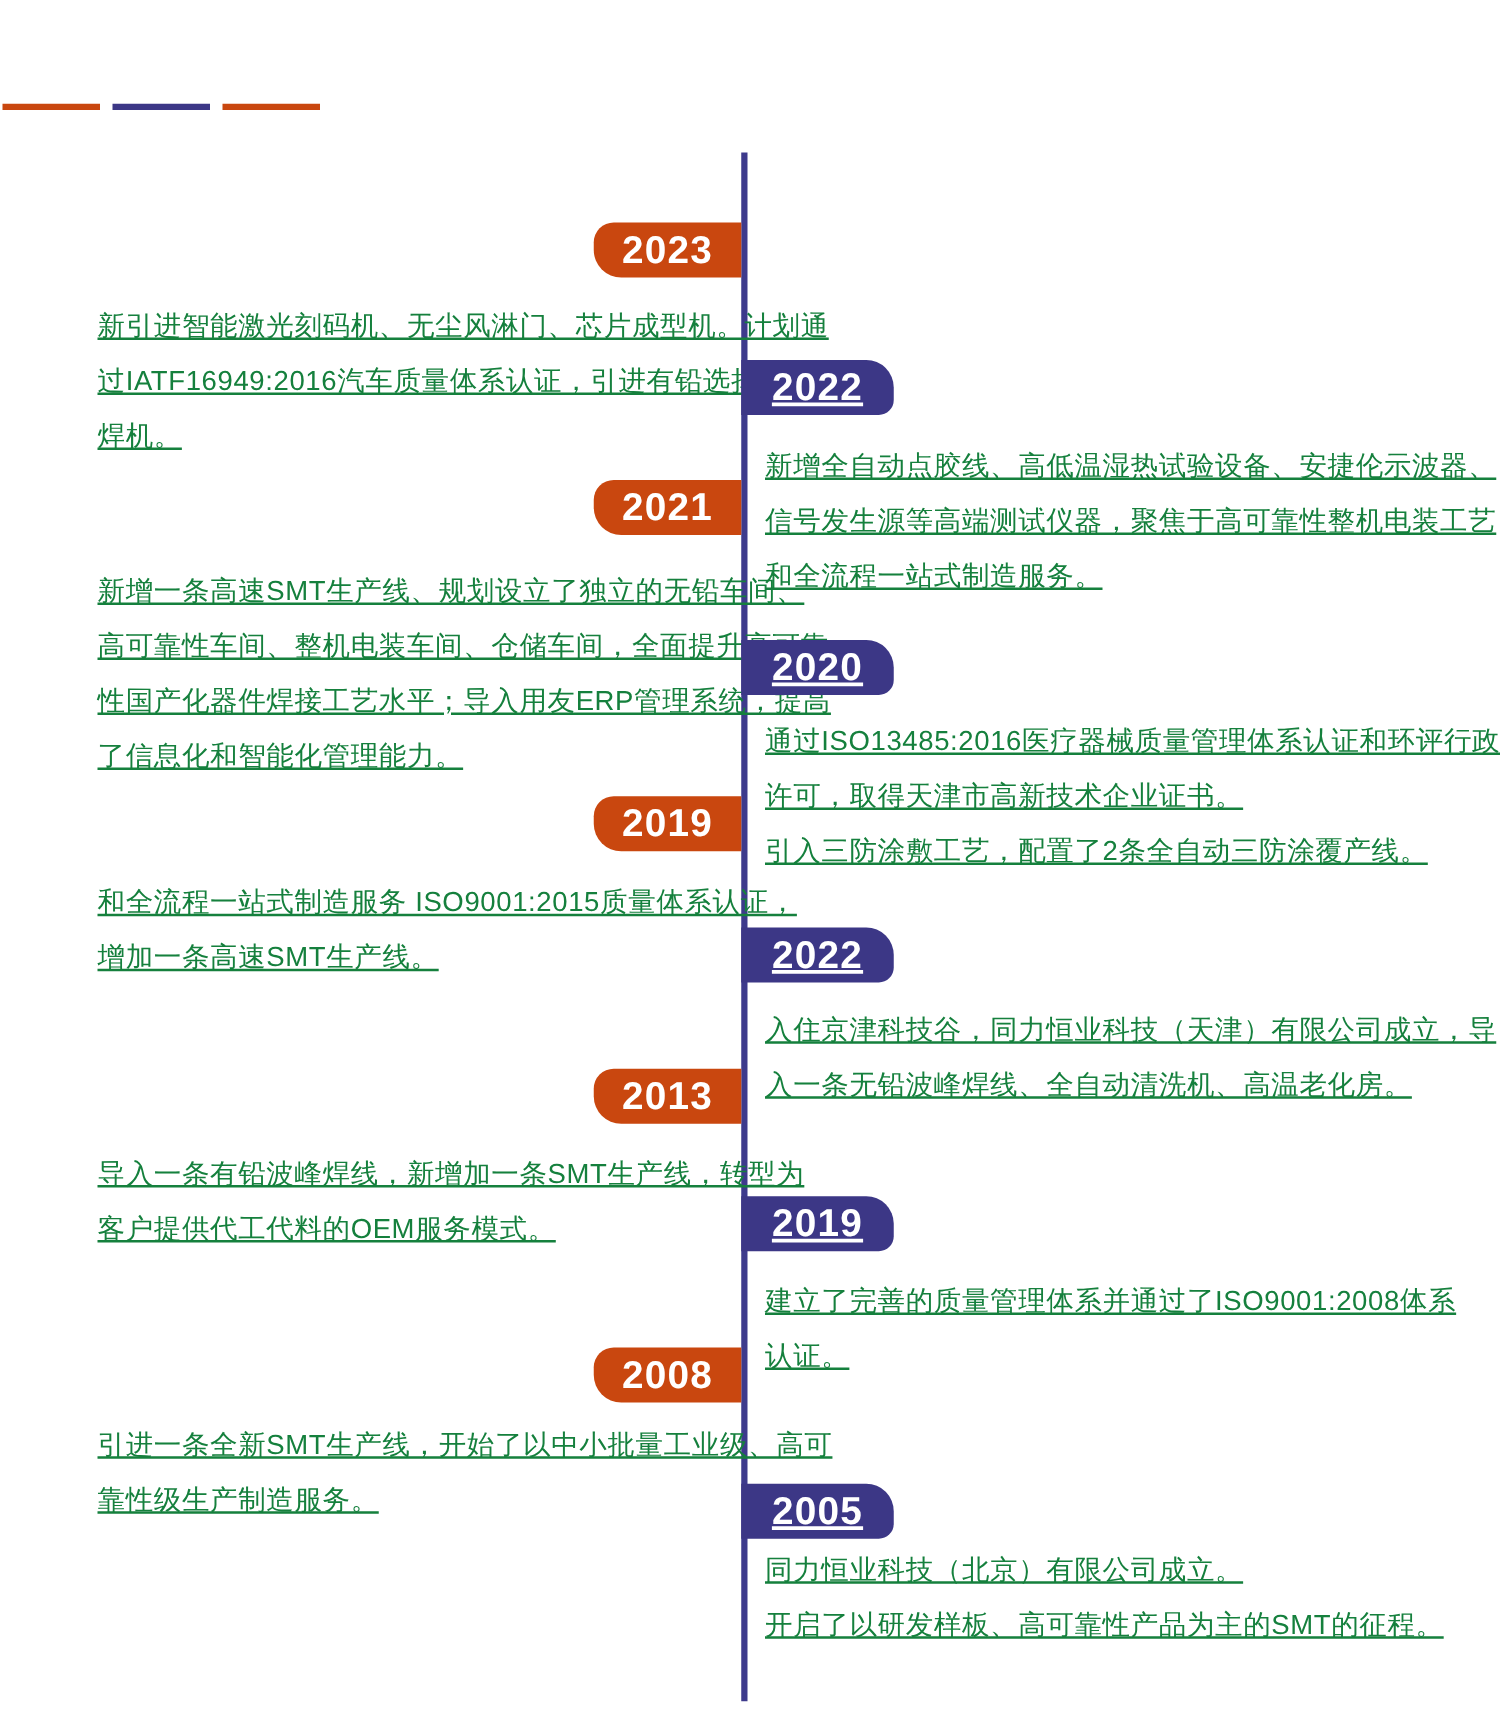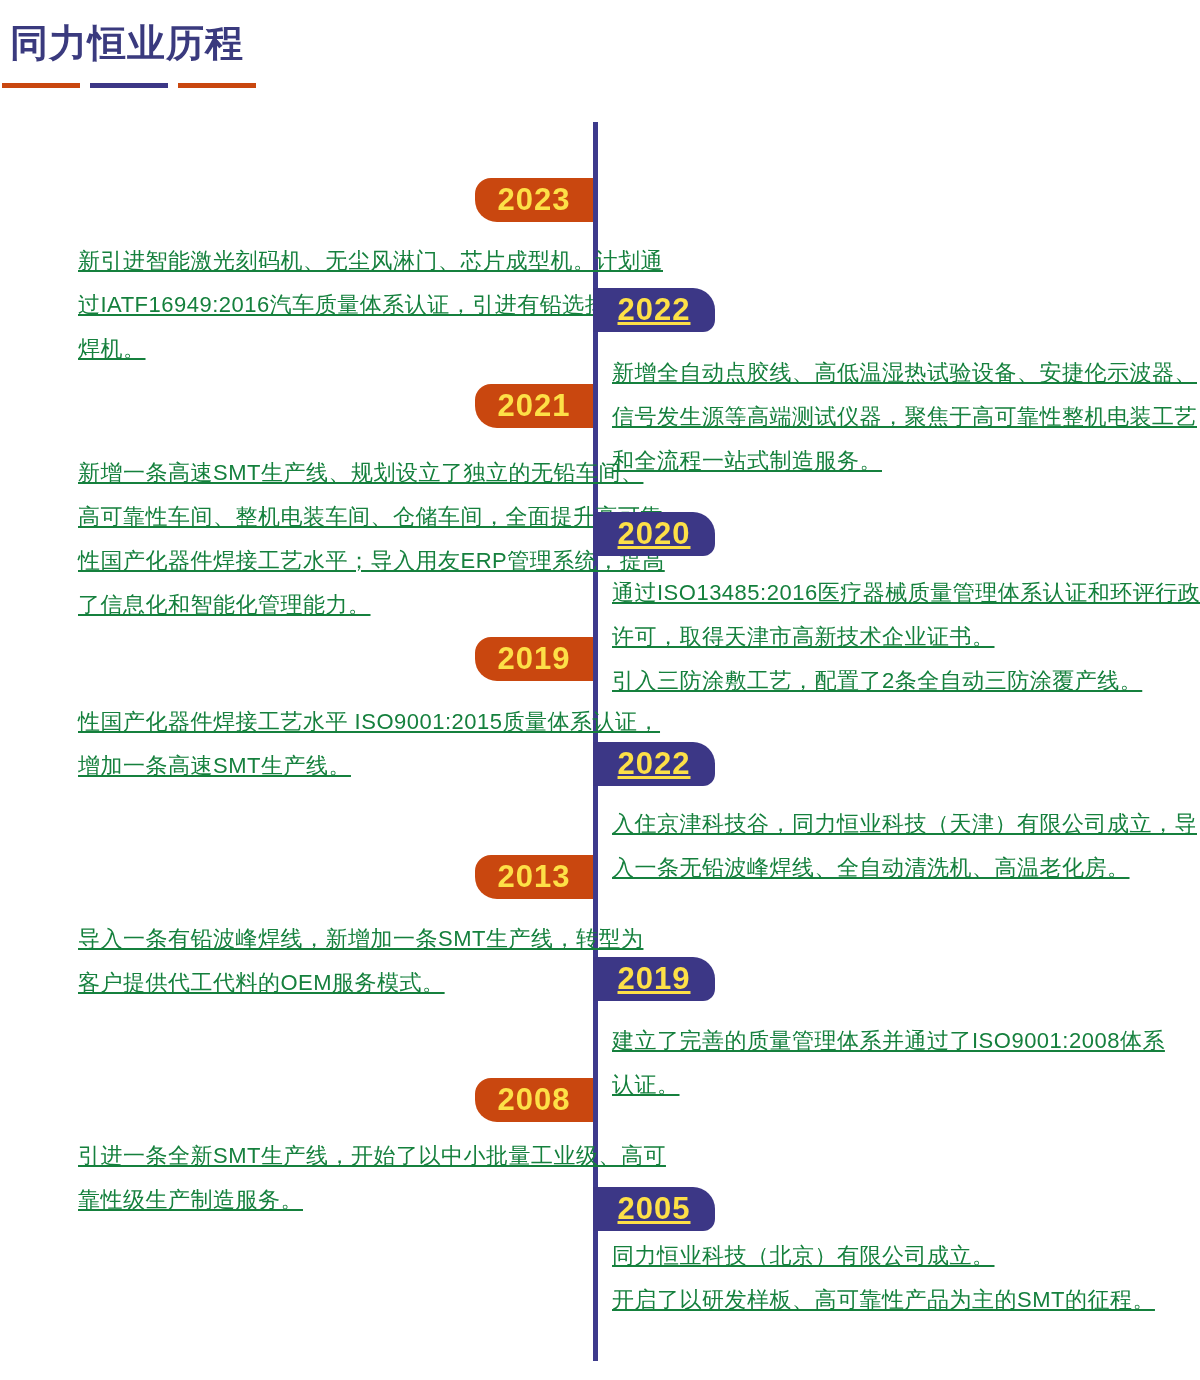--- a/index.html
+++ b/index.html
@@ -22,39 +22,38 @@
   .seg-orange{background:#C9470F;}
   .seg-purple{background:#3C3786;}
   
   .vline{
     position:absolute;left:593px;top:122px;
     width:5px;height:1239px;background:#3D3A8C;
   }
   .badge{
     position:absolute;height:44px;
     display:flex;align-items:center;justify-content:center;
-    color:#fde047;font-size:31px;font-weight:bold;
+    color:#ffffff;font-size:31px;font-weight:bold;
     z-index:2;letter-spacing:1px;text-align:right;
   }
   .badge-left{left:475px;width:118px;background:#C9470F;border-radius:16px 0 0 22px;}
   .badge-right{left:593px;width:122px;background:#3C3786;border-radius:0 22px 12px 0;text-decoration:underline;}
   .desc{
     position:absolute;
     font-size:22px;line-height:44px;letter-spacing:0.5px;
     color:#15803d;white-space:pre;z-index:1;text-decoration:underline;
   }
   .desc-left{left:78px;}
   .desc-right{left:612px;}
 </style>
 </head>
 <body>
 
 <div class="page">
 
-  <h1 class="page-title">同力恒业历程</h1>
   <div class="title-underline">
     <span class="seg seg-orange"></span>
     <span class="seg seg-purple"></span>
     <span class="seg seg-orange"></span>
   </div>
 
   <div>
     <div class="vline"></div>
 
     <div class="badge badge-left" style="top:178px">2023</div>
@@ -72,21 +71,21 @@
 高可靠性车间、整机电装车间、仓储车间，全面提升高可靠
 性国产化器件焊接工艺水平；导入用友ERP管理系统，提高
 了信息化和智能化管理能力。</div>
 
     <div class="badge badge-right" style="top:512px">2020</div>
     <div class="desc desc-right" style="top:571px">通过ISO13485:2016医疗器械质量管理体系认证和环评行政
 许可，取得天津市高新技术企业证书。
 引入三防涂敷工艺，配置了2条全自动三防涂覆产线。</div>
 
     <div class="badge badge-left" style="top:637px">2019</div>
-    <div class="desc desc-left" style="top:700px">性国产化器件焊接工艺水平 ISO9001:2015质量体系认证，
+    <div class="desc desc-left" style="top:700px">和全流程一站式制造服务 ISO9001:2015质量体系认证，
 增加一条高速SMT生产线。</div>
 
     <div class="badge badge-right" style="top:742px">2022</div>
     <div class="desc desc-right" style="top:802px">入住京津科技谷，同力恒业科技（天津）有限公司成立，导
 入一条无铅波峰焊线、全自动清洗机、高温老化房。</div>
 
     <div class="badge badge-left" style="top:855px">2013</div>
     <div class="desc desc-left" style="top:917px">导入一条有铅波峰焊线，新增加一条SMT生产线，转型为
 客户提供代工代料的OEM服务模式。</div>
 

